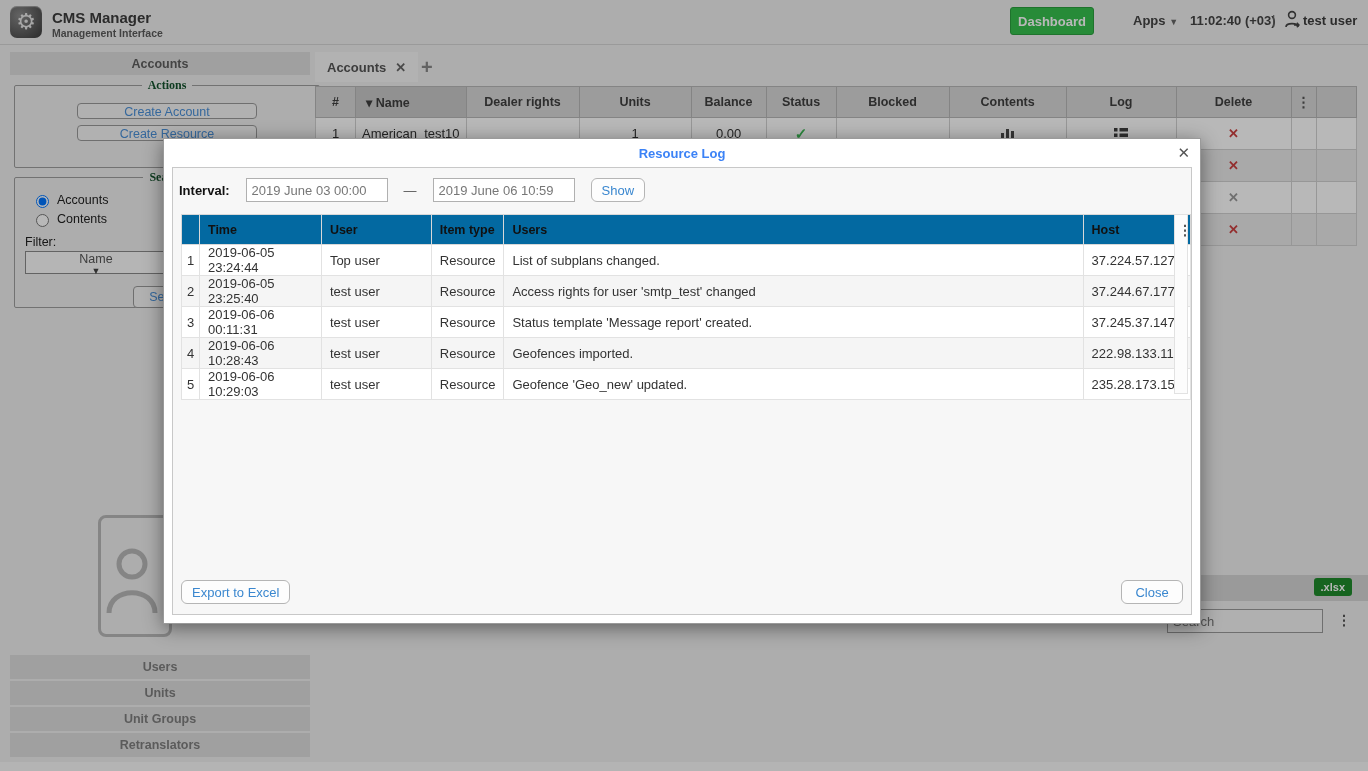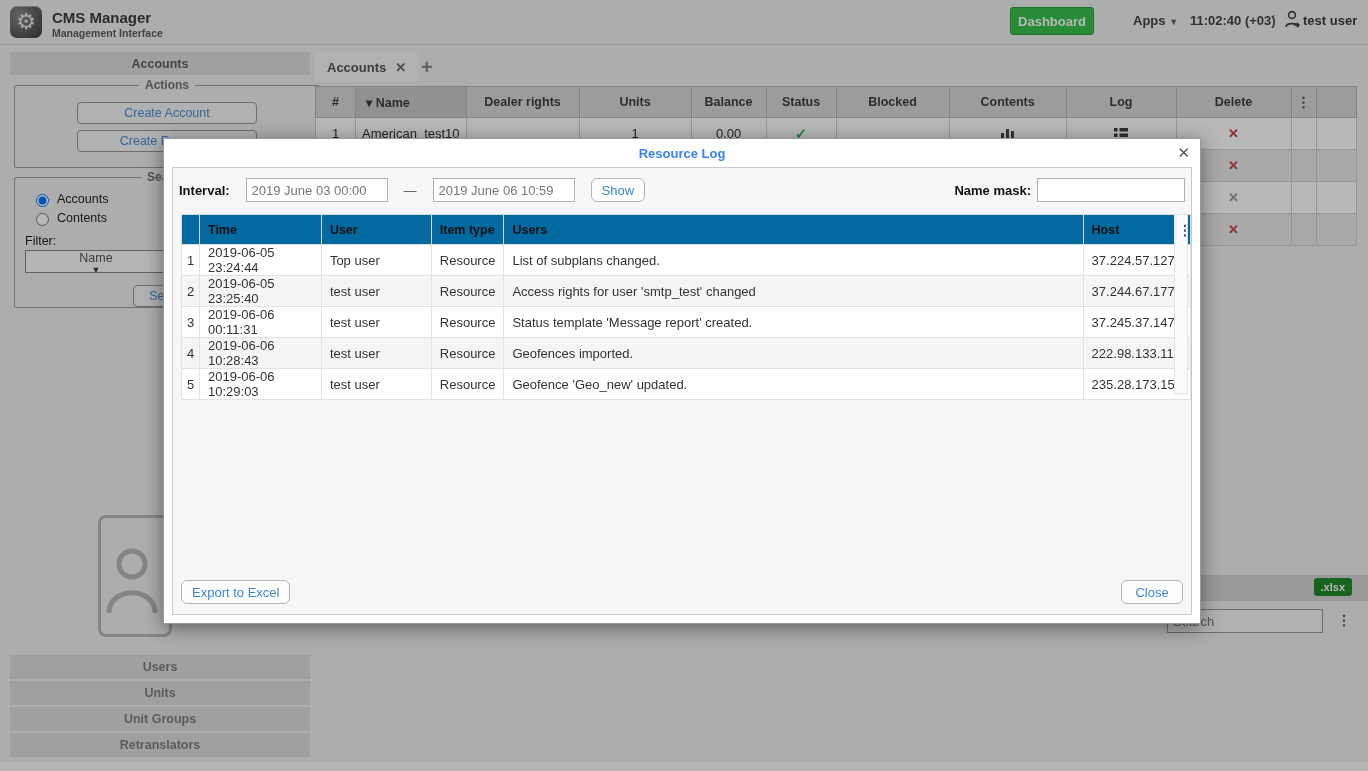--- a/index.html
+++ b/index.html
@@ -21,24 +21,24 @@
   .clock{position:absolute;left:1190px;top:13px;font-size:13px;font-weight:bold;color:#444;}
   .pipe{position:absolute;left:1272px;top:12px;font-size:13px;color:#666;}
   .user-ic{position:absolute;left:1284px;top:10px;}
   .user-name{position:absolute;left:1303px;top:13px;font-size:13px;font-weight:bold;color:#3c3c3c;}
 
   
   .side-bar-title,.navbtn{background:#dedede;color:#7f7f7f;font-weight:bold;font-size:12.5px;
         display:flex;align-items:center;justify-content:center;}
   .side-bar-title{position:absolute;left:10px;top:52px;width:300px;height:23px;color:#5f5f5f;}
   fieldset.panelfs{position:absolute;left:14px;width:288px;border:1px solid #9f9f9f;border-radius:2px;margin:0;padding:4px 8px;background:transparent;}
-  fieldset.panelfs legend{font-size:12px;font-weight:bold;color:#737373;padding:0 6px;margin:0 auto;}
+  fieldset.panelfs legend{font-size:12px;font-weight:bold;color:#14532d;padding:0 6px;margin:0 auto;font-family:Liberation Serif, serif;}
   .fs-actions{top:78px;height:80px;}
   .fs-search{top:170px;height:128px;}
-  .panel-btn{display:block;margin:6px auto 0 auto;width:180px;height:22px;background:#f5f5f5;border:1px solid #9a9a9a;border-radius:4px;
+  .panel-btn{display:block;margin:6px auto 0 auto;width:180px;height:16px;background:#f5f5f5;border:1px solid #9a9a9a;border-radius:4px;
              color:#4a90d9;font-size:12.5px;font-family:"Liberation Sans",sans-serif;cursor:pointer;}
   .radio-row{display:flex;align-items:center;gap:5px;font-size:12.5px;color:#222;margin:3px 0 0 8px;}
   .filter-label{font-size:12.5px;color:#222;margin:8px 0 2px 2px;}
   .fake-select{width:132px;height:21px;border:1px solid #8a8a8a;background:#fbfbfb;font-size:12.5px;color:#555;
                display:flex;align-items:center;padding:0 4px;justify-content:space-between;margin-left:2px;flex-direction:column;}
   .fake-select .car{font-size:9px;color:#444;}
   .search-btn{display:block;margin:12px 0 0 110px;width:72px;height:22px;background:#f5f5f5;border:1px solid #9a9a9a;border-radius:4px;
               color:#4a90d9;font-size:12.5px;font-family:"Liberation Sans",sans-serif;cursor:pointer;}
   .ghost{position:absolute;left:98px;top:515px;width:68px;height:116px;border:3px solid #b9b9b9;border-radius:8px;}
   .sidebar-nav{position:absolute;left:10px;top:655px;width:300px;}
@@ -291,24 +291,20 @@
   <div class="modal-title">Resource Log</div>
   <div class="modal-close">✕</div>
 
   <div class="modal-panel">
     <div class="interval-row">
       <span class="lbl">Interval:</span>
       <input class="date-input" value="2019 June 03 00:00" style="">
       <span class="dash">—</span>
       <input class="date-input" value="2019 June 06 10:59" style="">
       <button class="blue-btn">Show</button>
-      <span class="nm-wrap">
-        <span class="lbl">Name mask:</span>
-        <input class="nm-input" value="" style="">
-      </span>
     </div>
 
     <table class="log-table">
       <colgroup>
           <col style="width: 18px;">
           <col style="width: 122px;">
           <col style="width: 110px;">
           <col style="width: 68px;">
           <col style="width: 580px;">
           <col style="width: 95px;">

